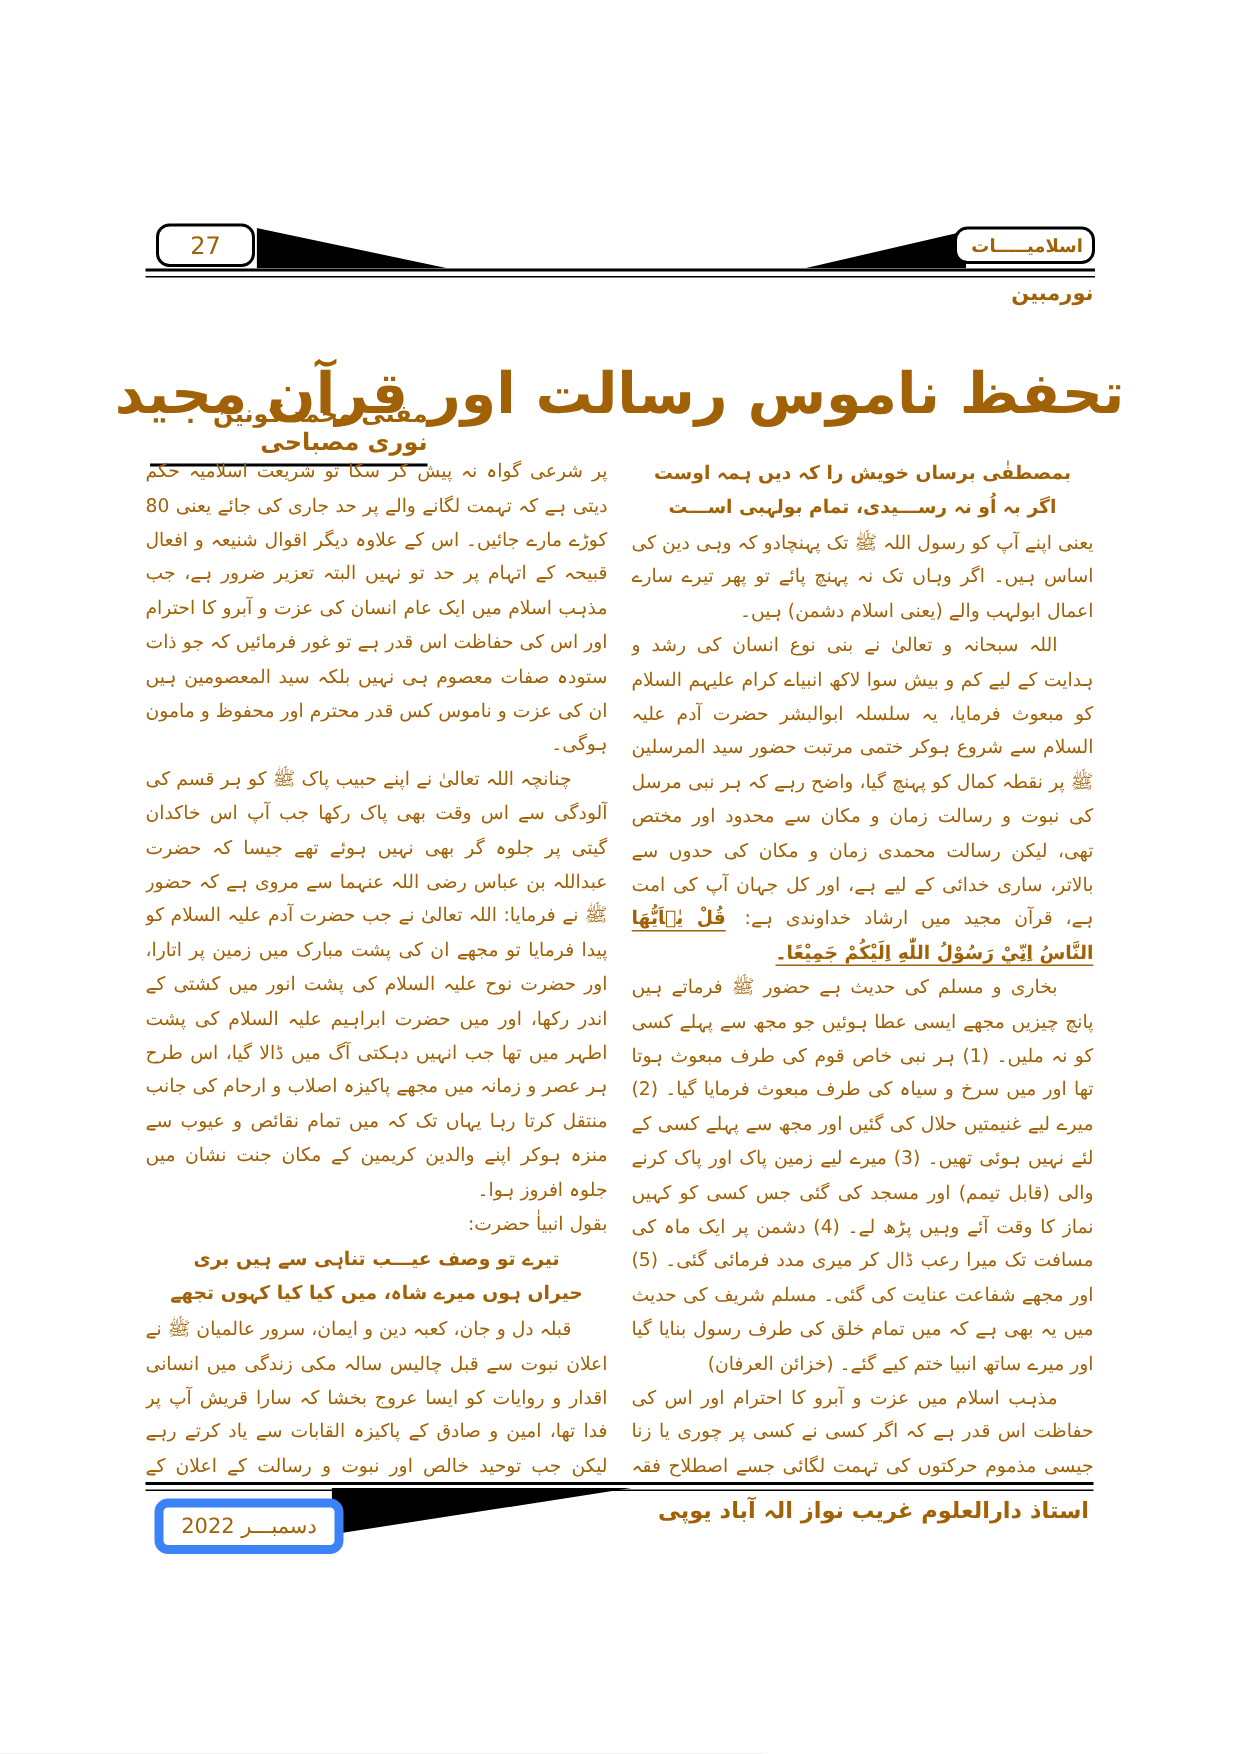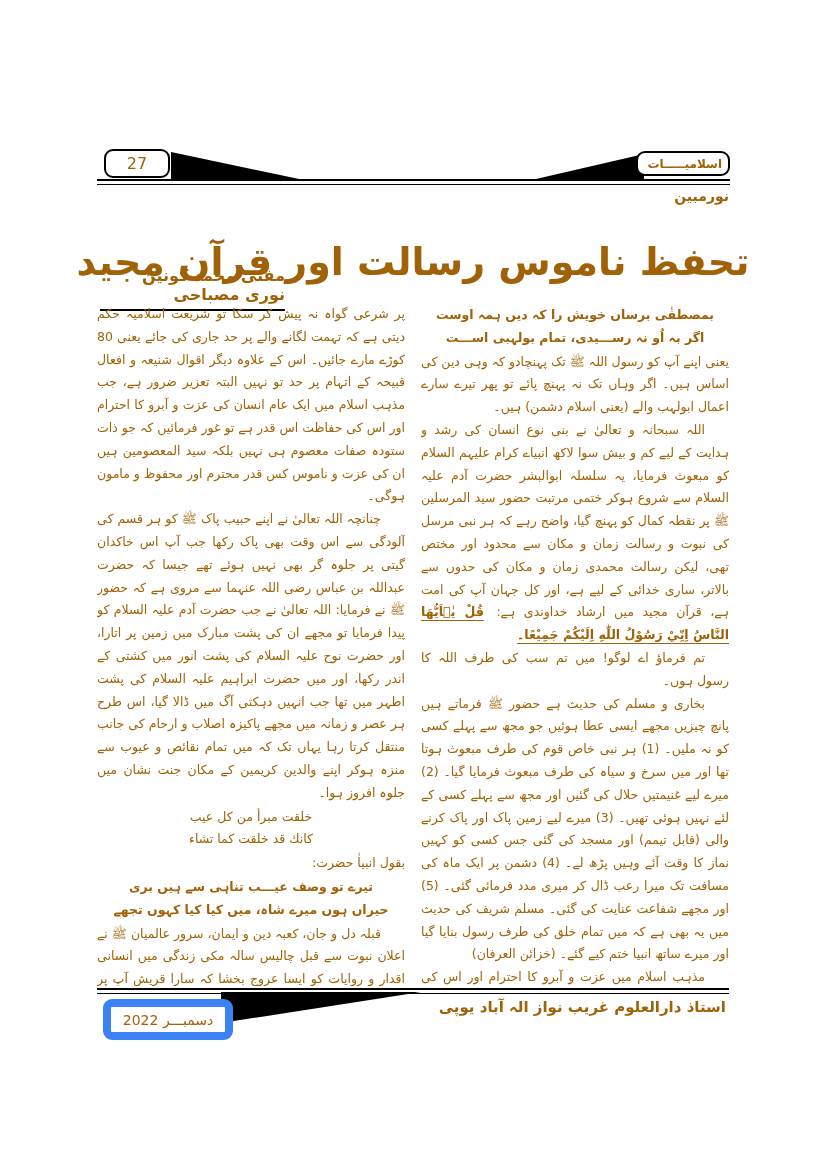--- a/index.html
+++ b/index.html
@@ -38,21 +38,21 @@
   .col p{margin:0;}
   .indent{text-indent:24px;}
   .verse-line{text-align:center;font-weight:bold;}
   .verse-block{margin:1px 0;}
   .quran{text-decoration:underline;text-underline-offset:4px;font-weight:bold;margin-right:4px;}
   .arabic-couplet .verse-line{font-weight:normal;letter-spacing:1px;}
 
   
   .footer-rule{position:absolute;left:97px;right:97px;top:988px;}
   .date-box{position:absolute;left:103px;top:999px;width:114px;height:25px;
-      border:8px solid #3b82f6;border-radius:9px;display:flex;align-items:center;justify-content:center;
+      border:6px solid #3b82f6;border-radius:9px;display:flex;align-items:center;justify-content:center;
       font-size:14px;background:#fff;}
   .wedge-fl{position:absolute;left:221px;top:992px;width:200px;height:31px;background:#000;
       clip-path:polygon(0 0,100% 0,0 100%);}
   .credit{position:absolute;right:100px;top:998px;font-size:15px;font-weight:bold;}
 </style>
 </head>
 <body>
 
 <div class="page">
 
@@ -79,32 +79,27 @@
 
   <div class="columns">
 
     <div class="col">
       <div class="verse-block">
         <p class="verse-line">بمصطفٰی برساں خویش را کہ دیں ہمہ اوست</p>
         <p class="verse-line">اگر بہ اُو نہ رســـیدی، تمام بولہبی اســـت</p>
       </div>
       <p>یعنی اپنے آپ کو رسول اللہ ﷺ تک پہنچادو کہ وہی دین کی اساس ہیں۔ اگر وہاں تک نہ پہنچ پائے تو پھر تیرے سارے اعمال ابولہب والے (یعنی اسلام دشمن) ہیں۔</p>
       <p class="indent"><span>اللہ سبحانہ و تعالیٰ نے بنی نوع انسان کی رشد و ہدایت کے لیے کم و بیش سوا لاکھ انبیاے کرام علیہم السلام کو مبعوث فرمایا، یہ سلسلہ ابوالبشر حضرت آدم علیہ السلام سے شروع ہوکر ختمی مرتبت حضور سید المرسلین ﷺ پر نقطہ کمال کو پہنچ گیا، واضح رہے کہ ہر نبی مرسل کی نبوت و رسالت زمان و مکان سے محدود اور مختص تھی، لیکن رسالت محمدی زمان و مکان کی حدوں سے بالاتر، ساری خدائی کے لیے ہے، اور کل جہان آپ کی امت ہے، قرآن مجید میں ارشاد خداوندی ہے:</span> <span class="quran">قُلْ يٰۤاَيُّهَا النَّاسُ اِنِّيْ رَسُوْلُ اللّٰهِ اِلَيْكُمْ جَمِيْعًا۔</span></p>
-      <p class="indent">تم فرماؤ اے لوگو! میں تم سب کی طرف اللہ کا رسول ہوں۔</p>
       <p class="indent">بخاری و مسلم کی حدیث ہے حضور ﷺ فرماتے ہیں پانچ چیزیں مجھے ایسی عطا ہوئیں جو مجھ سے پہلے کسی کو نہ ملیں۔ (1) ہر نبی خاص قوم کی طرف مبعوث ہوتا تھا اور میں سرخ و سیاہ کی طرف مبعوث فرمایا گیا۔ (2) میرے لیے غنیمتیں حلال کی گئیں اور مجھ سے پہلے کسی کے لئے نہیں ہوئی تھیں۔ (3) میرے لیے زمین پاک اور پاک کرنے والی (قابل تیمم) اور مسجد کی گئی جس کسی کو کہیں نماز کا وقت آئے وہیں پڑھ لے۔ (4) دشمن پر ایک ماہ کی مسافت تک میرا رعب ڈال کر میری مدد فرمائی گئی۔ (5) اور مجھے شفاعت عنایت کی گئی۔ مسلم شریف کی حدیث میں یہ بھی ہے کہ میں تمام خلق کی طرف رسول بنایا گیا اور میرے ساتھ انبیا ختم کیے گئے۔ (خزائن العرفان)</p>
       <p class="indent">مذہب اسلام میں عزت و آبرو کا احترام اور اس کی حفاظت اس قدر ہے کہ اگر کسی نے کسی پر چوری یا زنا جیسی مذموم حرکتوں کی تہمت لگائی جسے اصطلاح فقہ میں قذف کہتے ہیں اور وہ اس</p>
     </div>
 
     <div class="col">
       <p>پر شرعی گواہ نہ پیش کر سکا تو شریعت اسلامیہ حکم دیتی ہے کہ تہمت لگانے والے پر حد جاری کی جائے یعنی 80 کوڑے مارے جائیں۔ اس کے علاوہ دیگر اقوال شنیعہ و افعال قبیحہ کے اتہام پر حد تو نہیں البتہ تعزیر ضرور ہے، جب مذہب اسلام میں ایک عام انسان کی عزت و آبرو کا احترام اور اس کی حفاظت اس قدر ہے تو غور فرمائیں کہ جو ذات ستودہ صفات معصوم ہی نہیں بلکہ سید المعصومین ہیں ان کی عزت و ناموس کس قدر محترم اور محفوظ و مامون ہوگی۔</p>
       <p class="indent">چنانچہ اللہ تعالیٰ نے اپنے حبیب پاک ﷺ کو ہر قسم کی آلودگی سے اس وقت بھی پاک رکھا جب آپ اس خاکدان گیتی پر جلوہ گر بھی نہیں ہوئے تھے جیسا کہ حضرت عبداللہ بن عباس رضی اللہ عنہما سے مروی ہے کہ حضور ﷺ نے فرمایا: اللہ تعالیٰ نے جب حضرت آدم علیہ السلام کو پیدا فرمایا تو مجھے ان کی پشت مبارک میں زمین پر اتارا، اور حضرت نوح علیہ السلام کی پشت انور میں کشتی کے اندر رکھا، اور میں حضرت ابراہیم علیہ السلام کی پشت اطہر میں تھا جب انہیں دہکتی آگ میں ڈالا گیا، اس طرح ہر عصر و زمانہ میں مجھے پاکیزہ اصلاب و ارحام کی جانب منتقل کرتا رہا یہاں تک کہ میں تمام نقائص و عیوب سے منزہ ہوکر اپنے والدین کریمین کے مکان جنت نشان میں جلوہ افروز ہوا۔</p>
-      <div class="verse-block arabic-couplet">
-        <p class="verse-line">خلقت مبرأ من كل عيب</p>
-        <p class="verse-line">كانك قد خلقت كما تشاء</p>
-      </div>
       <p>بقول انبیاٰ حضرت:</p>
       <div class="verse-block">
         <p class="verse-line">تیرے تو وصف عیـــب تناہی سے ہیں بری</p>
         <p class="verse-line">حیراں ہوں میرے شاہ، میں کیا کیا کہوں تجھے</p>
       </div>
       <p class="indent">قبلہ دل و جان، کعبہ دین و ایمان، سرور عالمیان ﷺ نے اعلان نبوت سے قبل چالیس سالہ مکی زندگی میں انسانی اقدار و روایات کو ایسا عروج بخشا کہ سارا قریش آپ پر فدا تھا، امین و صادق کے پاکیزہ القابات سے یاد کرتے رہے لیکن جب توحید خالص اور نبوت و رسالت کے اعلان کے ساتھ بت پرستی اور ان کے رسوم قبیحہ کی</p>
     </div>
 
   </div>
 

